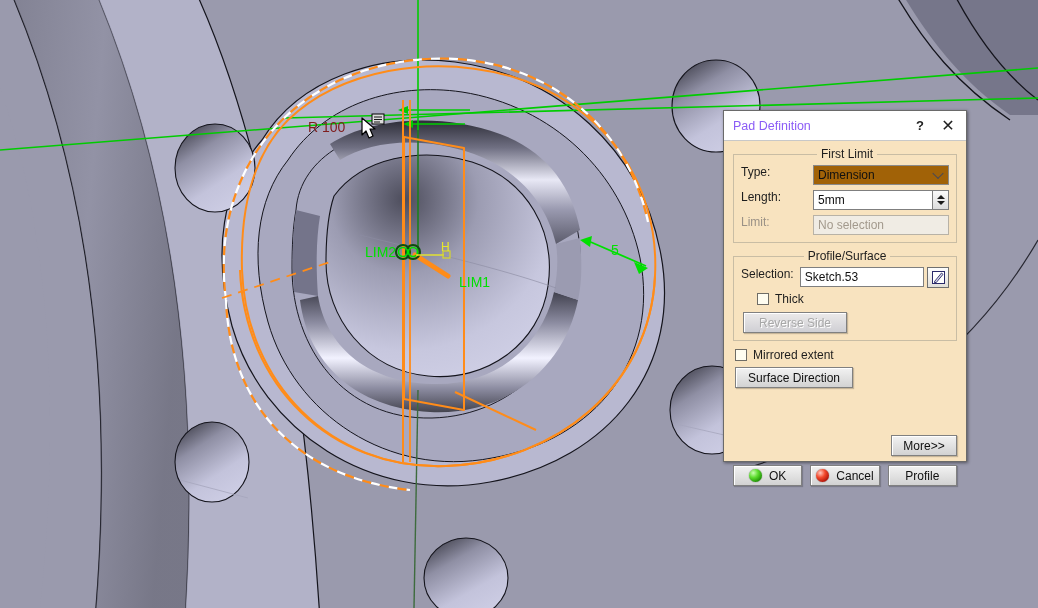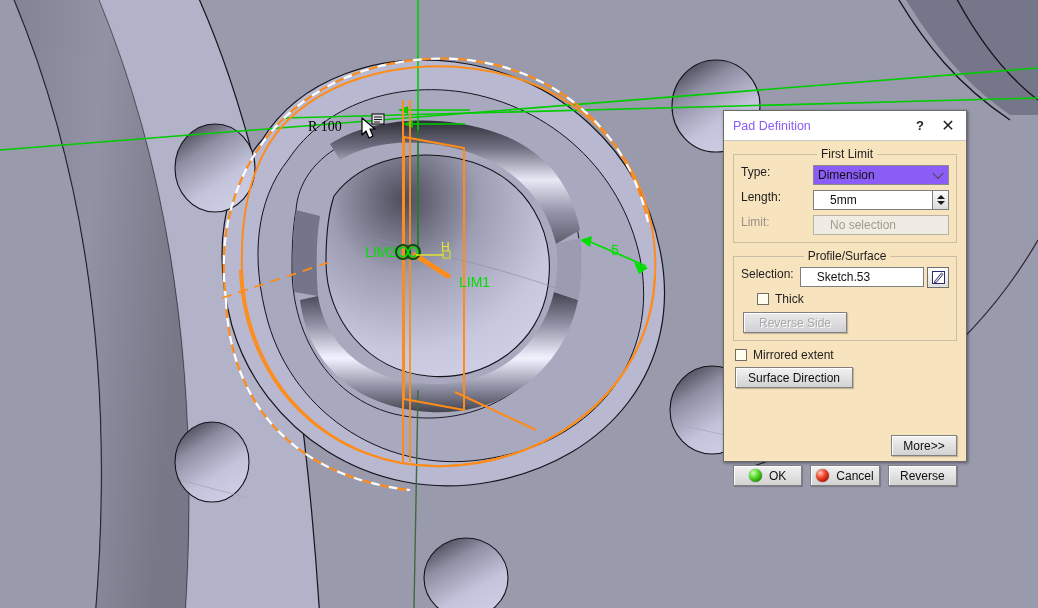--- a/index.html
+++ b/index.html
@@ -96,21 +96,21 @@
     width: 72px;
     flex: none;
   }
   .lbl.dim { color: #9a9186; }
   .lbl.auto { width: auto; margin-right: 6px; }
 
   
   .combo {
     flex: 1;
     height: 20px;
-    background: #8b5cf6;
+    background: #a16207;
     border: 1px solid #8a8a8a;
     box-sizing: border-box;
     display: flex;
     align-items: center;
     padding-left: 4px;
     font-size: 12px;
     color: #101010;
     position: relative;
   }
   .combo .chev {
@@ -125,21 +125,21 @@
 
   
   .tfield {
     flex: 1;
     height: 20px;
     background: #ffffff;
     border: 1px solid #7f7f7f;
     box-sizing: border-box;
     display: flex;
     align-items: center;
-    padding-left: 16px;
+    padding-left: 4px;
     font-size: 12px;
     color: #101010;
   }
   .tfield.disabled {
     background: #f0ece4;
     border: 1px solid #b8b2a6;
     color: #a39a8d;
   }
   .spin {
     width: 16px; height: 20px;
@@ -425,21 +425,21 @@
         <path d="M 600 268 L 650 268" opacity="0"></path>
       </g>
 
       <g transform="translate(362,118)">
         <path d="M 0 0 L 0 17 L 4 13 L 7 20 L 11 18 L 8 11 L 13 11 Z" fill="#ffffff" stroke="#000000" stroke-width="1.2" stroke-linejoin="round"></path>
         <rect x="10" y="-4" width="12" height="10" fill="#dcdcdc" stroke="#000000" stroke-width="1"></rect>
         <path d="M 12 -1 L 20 -1 M 12 1.5 L 20 1.5 M 12 4 L 18 4" stroke="#000000" stroke-width="0.9"></path>
       </g>
     </svg>
 
-    <div style="position:absolute;left:308px;top:119px;color:#000000;font-size:14px;font-family:Liberation Serif, serif;">R 100</div>
+    <div style="position:absolute;left:308px;top:119px;color:#7f1d1d;font-size:14px;font-family:Liberation Sans, sans-serif;">R 100</div>
     <div style="position:absolute;left:365px;top:244px;color:#00e000;font-size:14px;font-family:'Liberation Sans',sans-serif;">LIM2</div>
     <div style="position:absolute;left:459px;top:274px;color:#00e000;font-size:14px;font-family:'Liberation Sans',sans-serif;">LIM1</div>
     <div style="position:absolute;left:611px;top:242px;color:#00e000;font-size:14px;font-family:'Liberation Sans',sans-serif;">5</div>
     <div style="position:absolute;left:441px;top:240px;color:#e8e82a;font-size:12px;font-family:'Liberation Sans',sans-serif;">H</div>
   </div>
 
   <div id="pad-dialog">
 
     <div class="titlebar">
       <div class="title-text">Pad Definition</div>
@@ -513,18 +513,18 @@
 
       <div class="footer">
         <div class="pbtn">
           <span class="ball green"></span>
           <span>OK</span>
         </div>
         <div class="pbtn">
           <span class="ball red"></span>
           <span>Cancel</span>
         </div>
-        <div class="pbtn">Reverse</div>
+        <div class="pbtn">Profile</div>
       </div>
 
     </div>
   </div>
 </div>
 
 </body></html>

